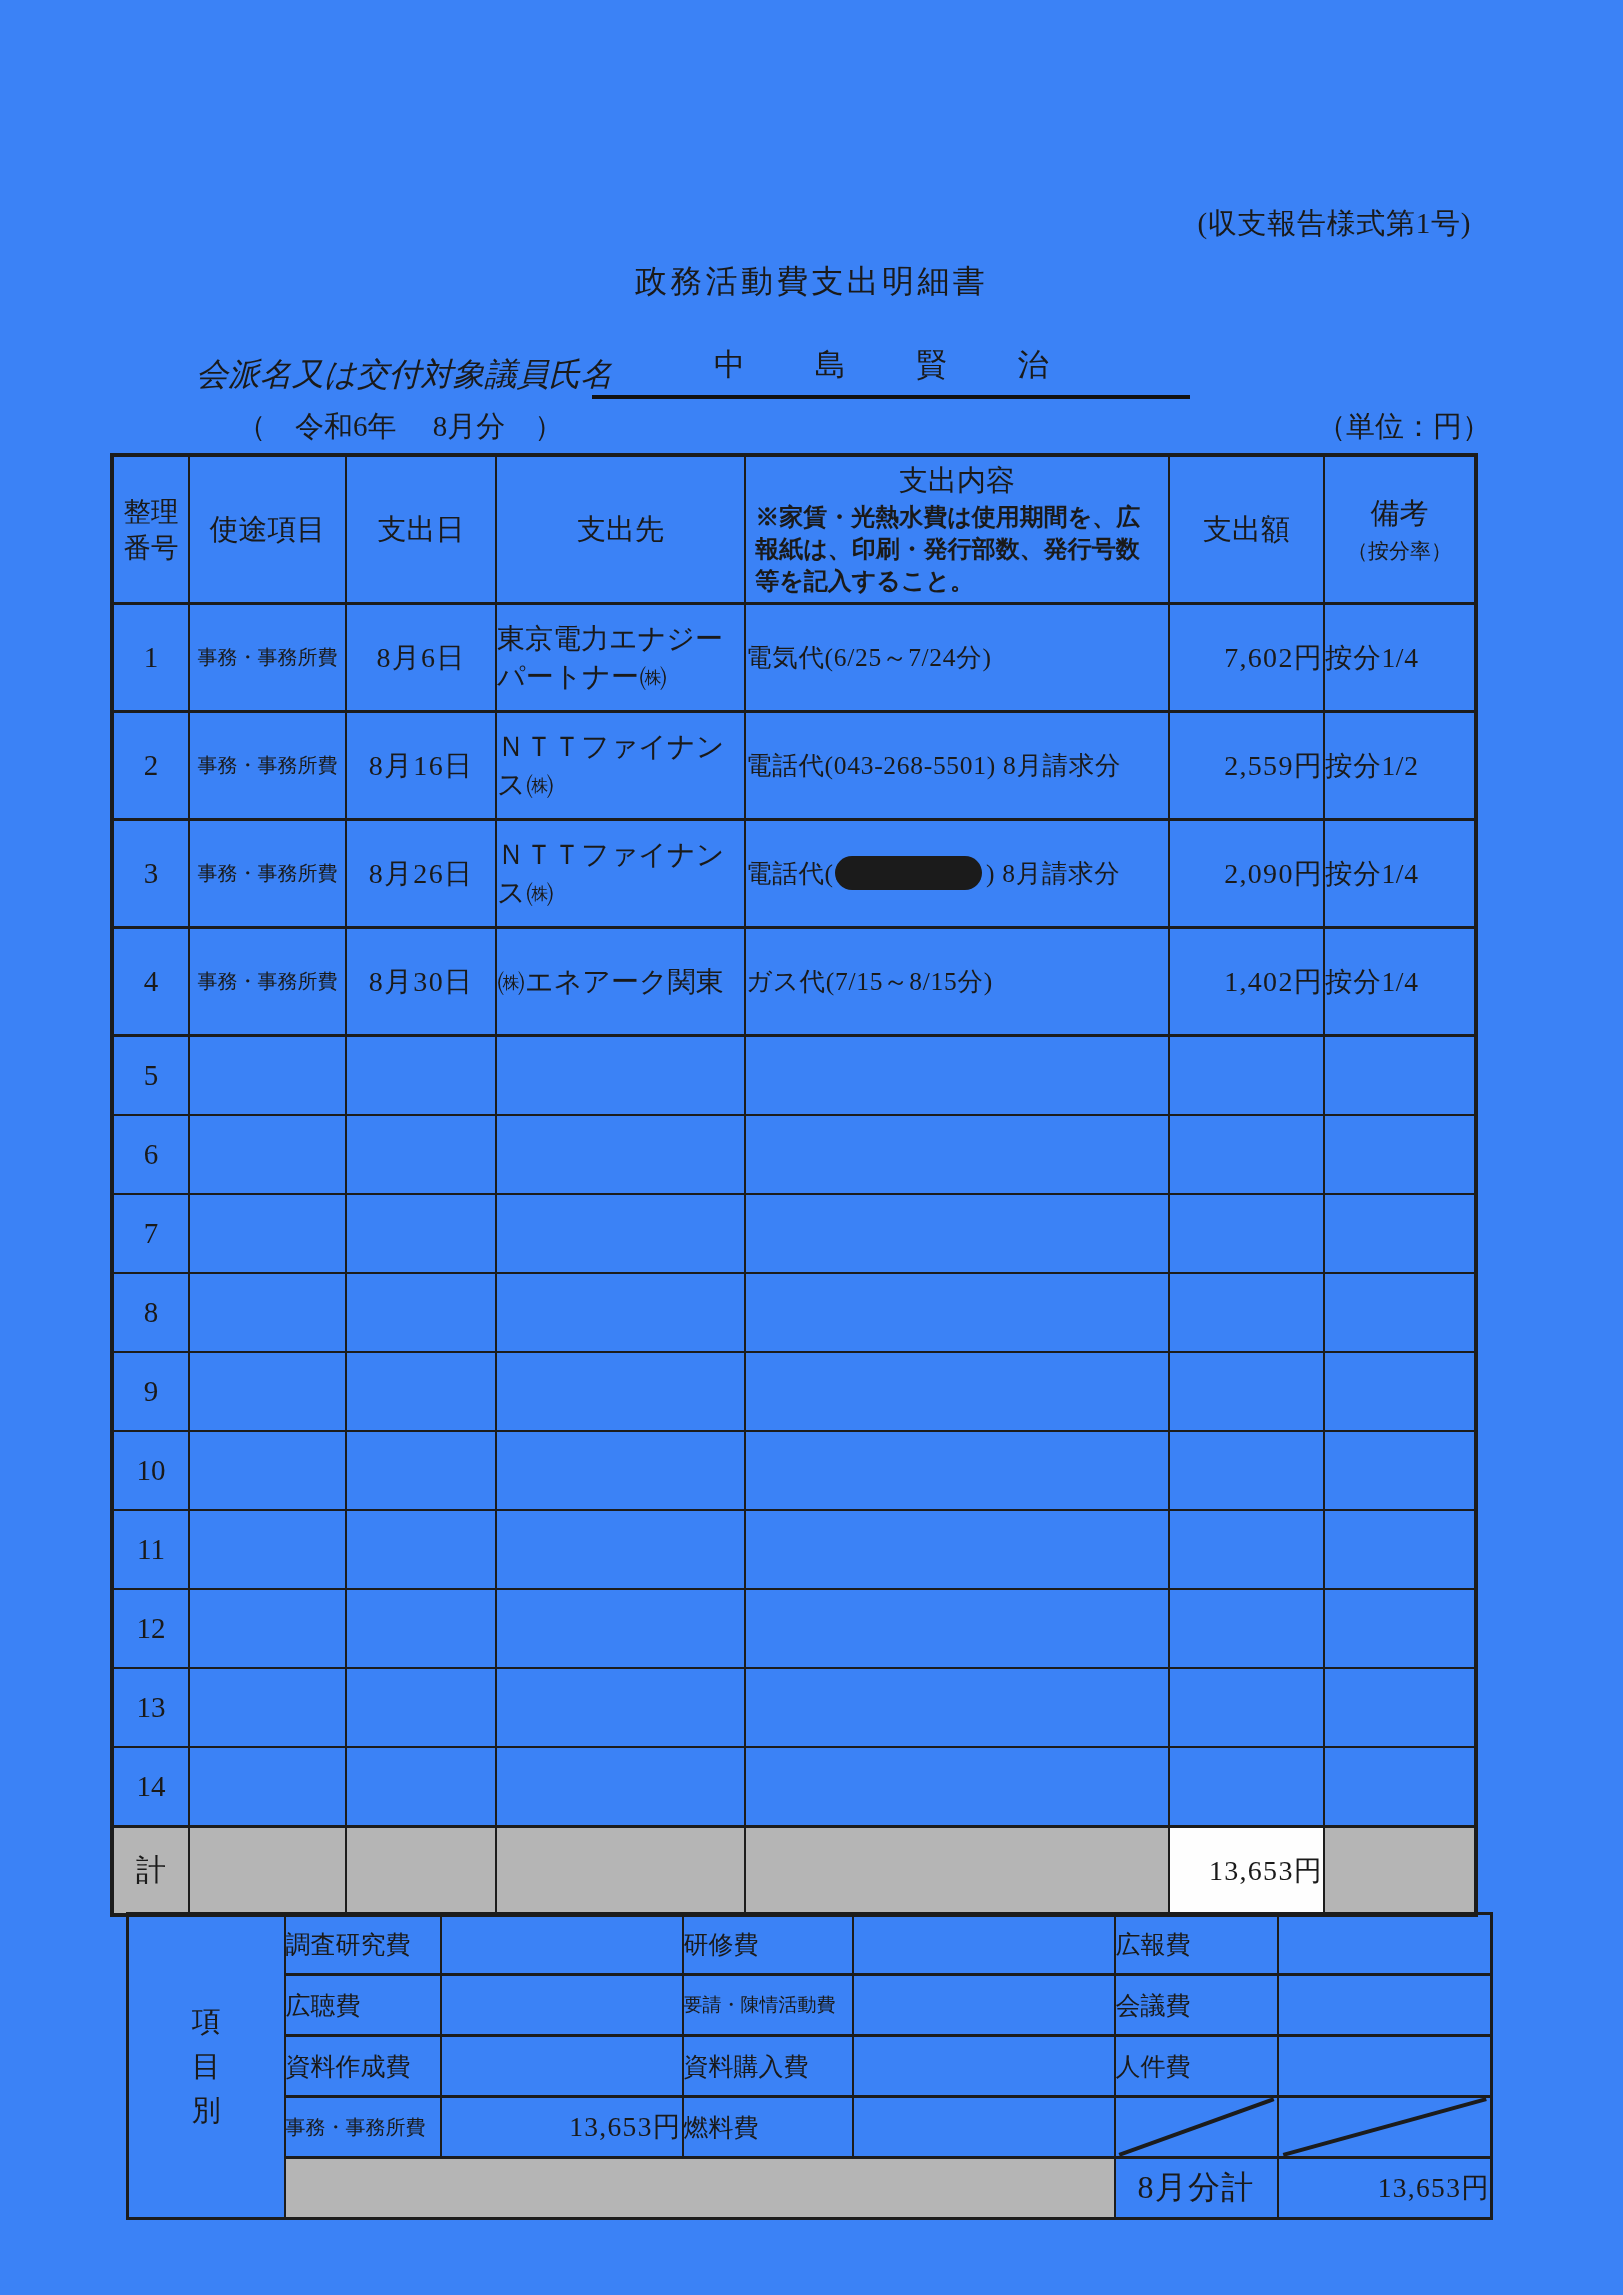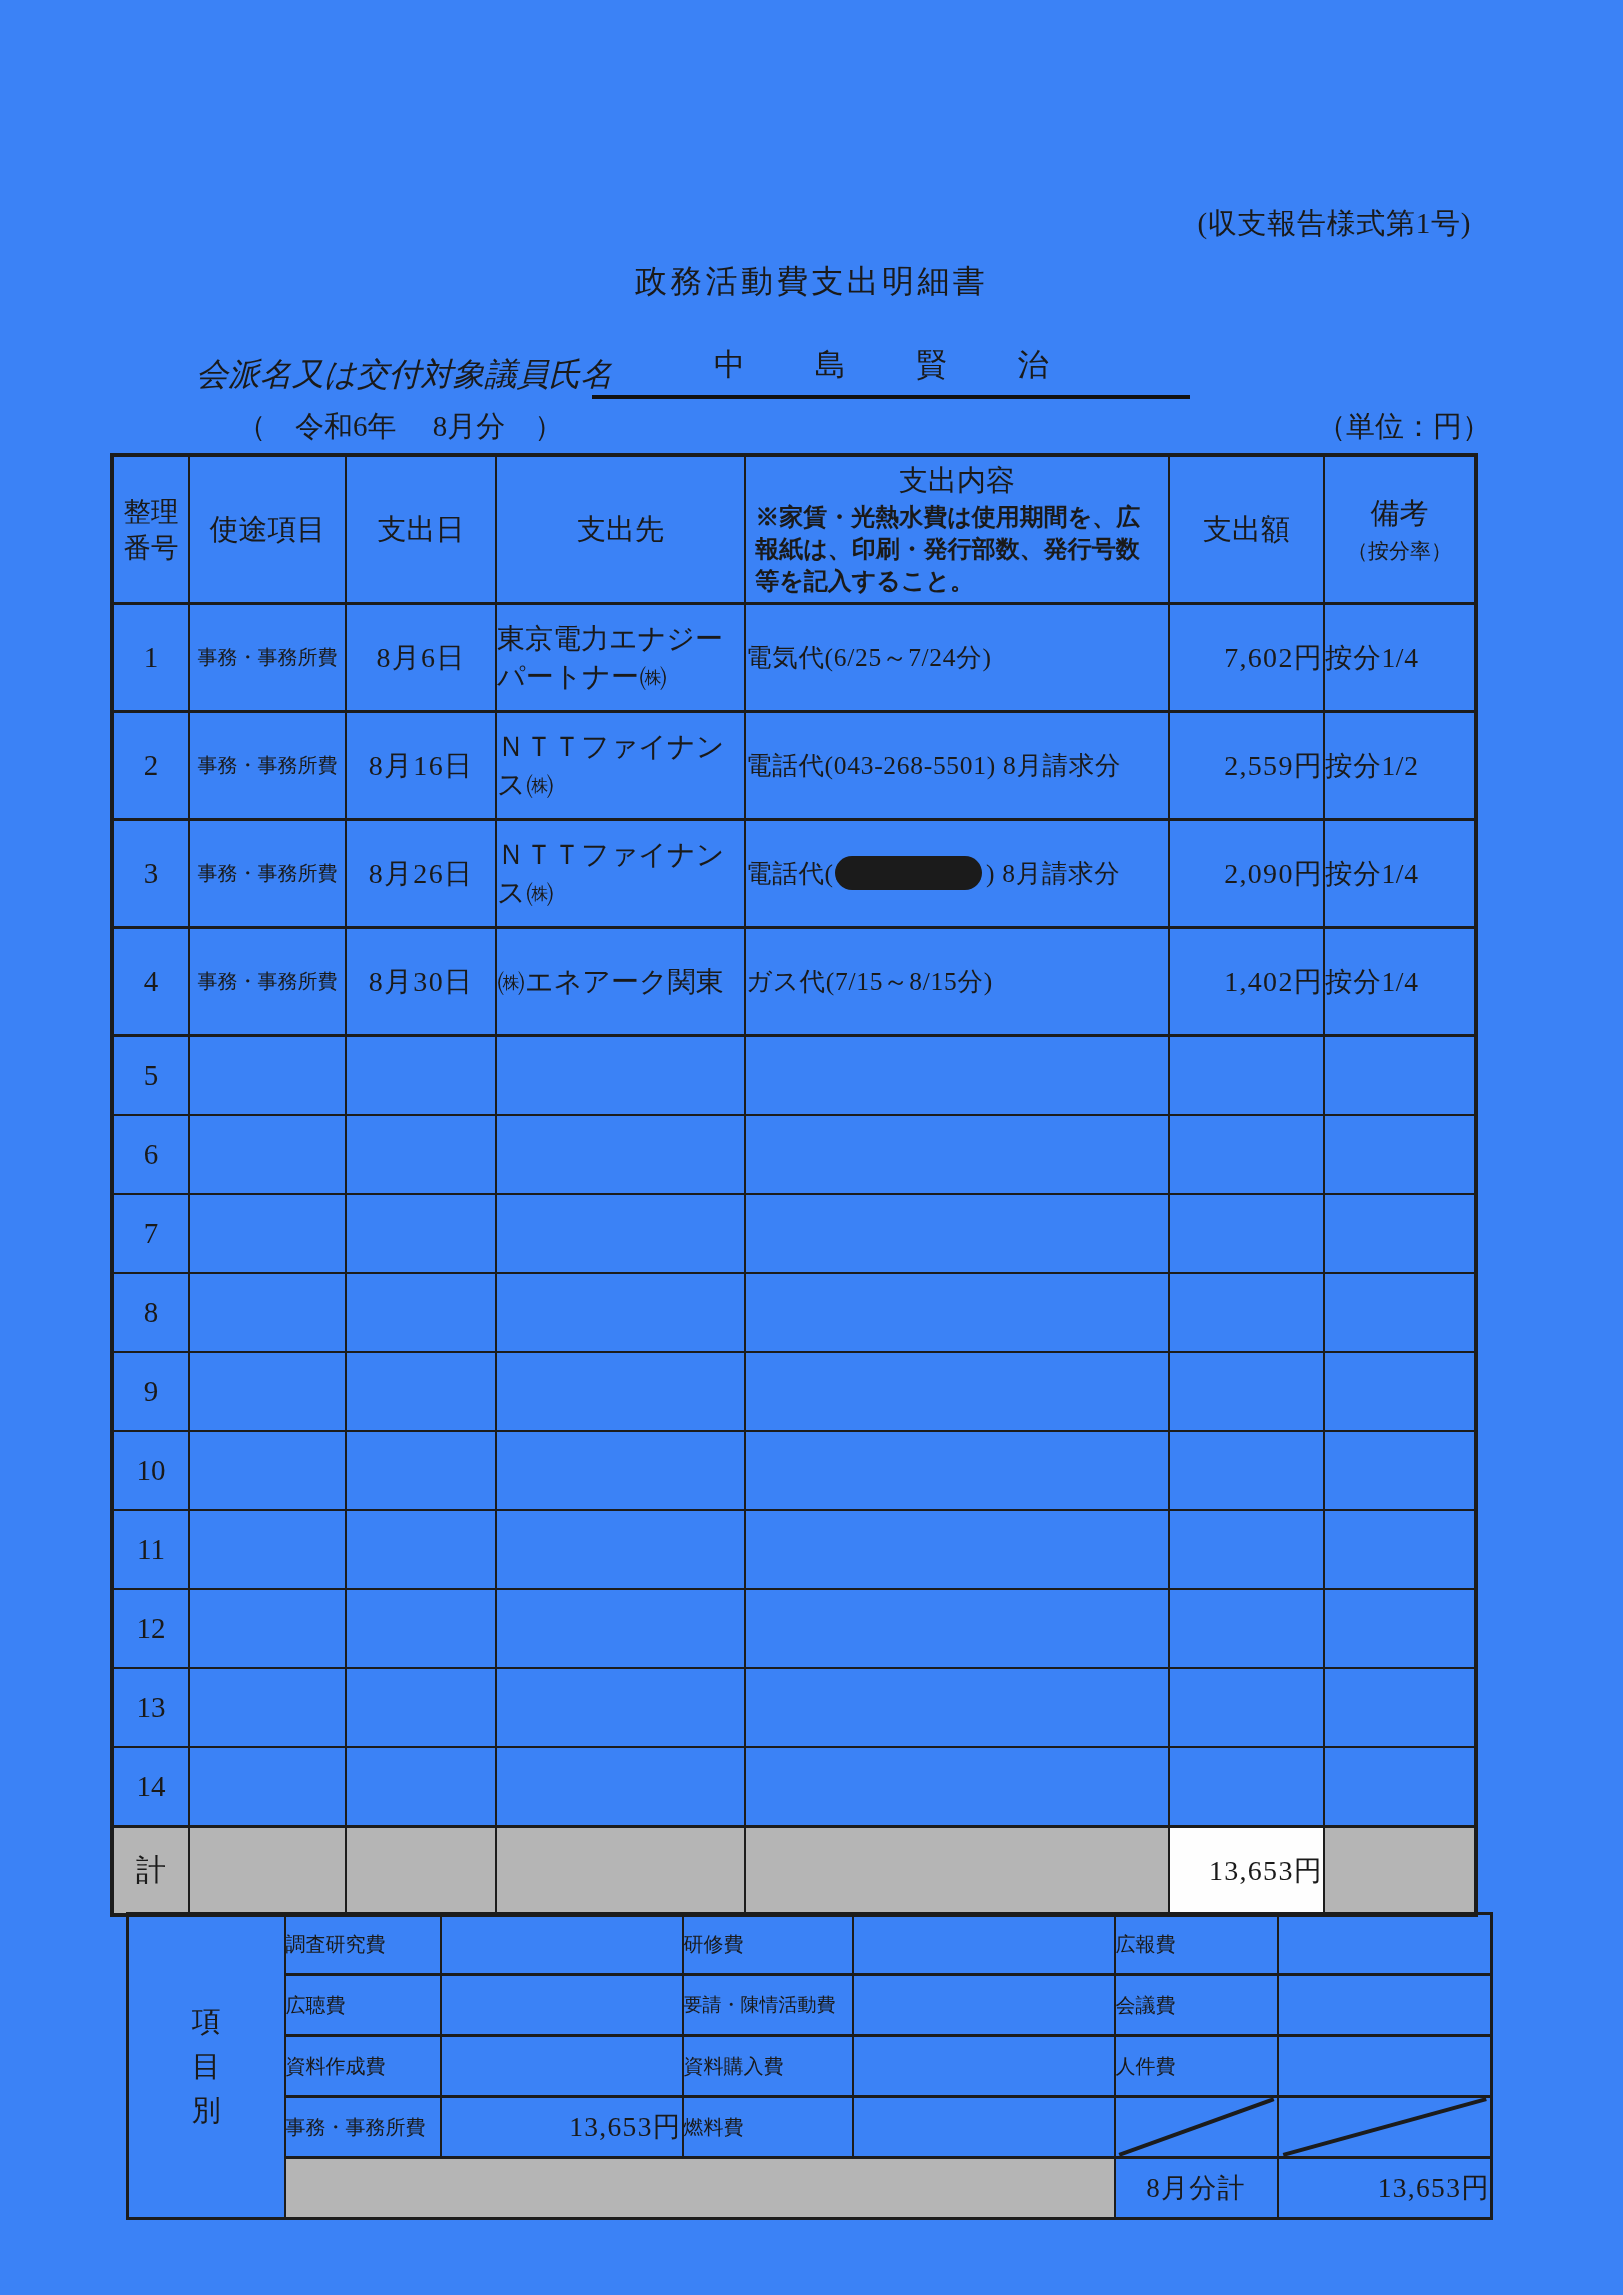--- a/index.html
+++ b/index.html
@@ -79,25 +79,25 @@
     border:3.9px solid #1c1c1c;
   }
   .summary-table td{
     border:2px solid #1c1c1c;
     border-top-width:3.3px;border-bottom-width:3.3px;
     padding:0;overflow:hidden;vertical-align:middle;
   }
   .summary-table tr td{height:58px;}
   .side-label-cell{text-align:center;}
   .side-label{display:block;width:33px;margin:0 auto;font-size:29px;line-height:1.55;word-break:break-all;text-align:center;}
-  .s-label{font-size:20px;text-align:left;padding-left:9.2px;white-space:nowrap;}
+  .s-label{font-size:25px;text-align:left;padding-left:9.2px;white-space:nowrap;}
   .s-label.small{font-size:19px;letter-spacing:0;}
   .s-label.small2{font-size:20px;}
   .s-value{font-size:27.5px;text-align:right;padding-right:19.6px;letter-spacing:1.3px;}
-  .s-total-label{font-size:27px;text-align:center;letter-spacing:1.3px;}
+  .s-total-label{font-size:32px;text-align:center;letter-spacing:1.3px;}
   .s-total-value{font-size:27.5px;text-align:right;padding-right:29px;letter-spacing:1.3px;}
   .gray-bar{background:#b5b5b5;}
   .diag-cell{position:relative;padding:0;}
   .diag-cell svg{position:absolute;left:0;top:0;width:100%;height:100%;display:block;}
 </style>
 </head>
 <body>
 
 <div class="page">
 

